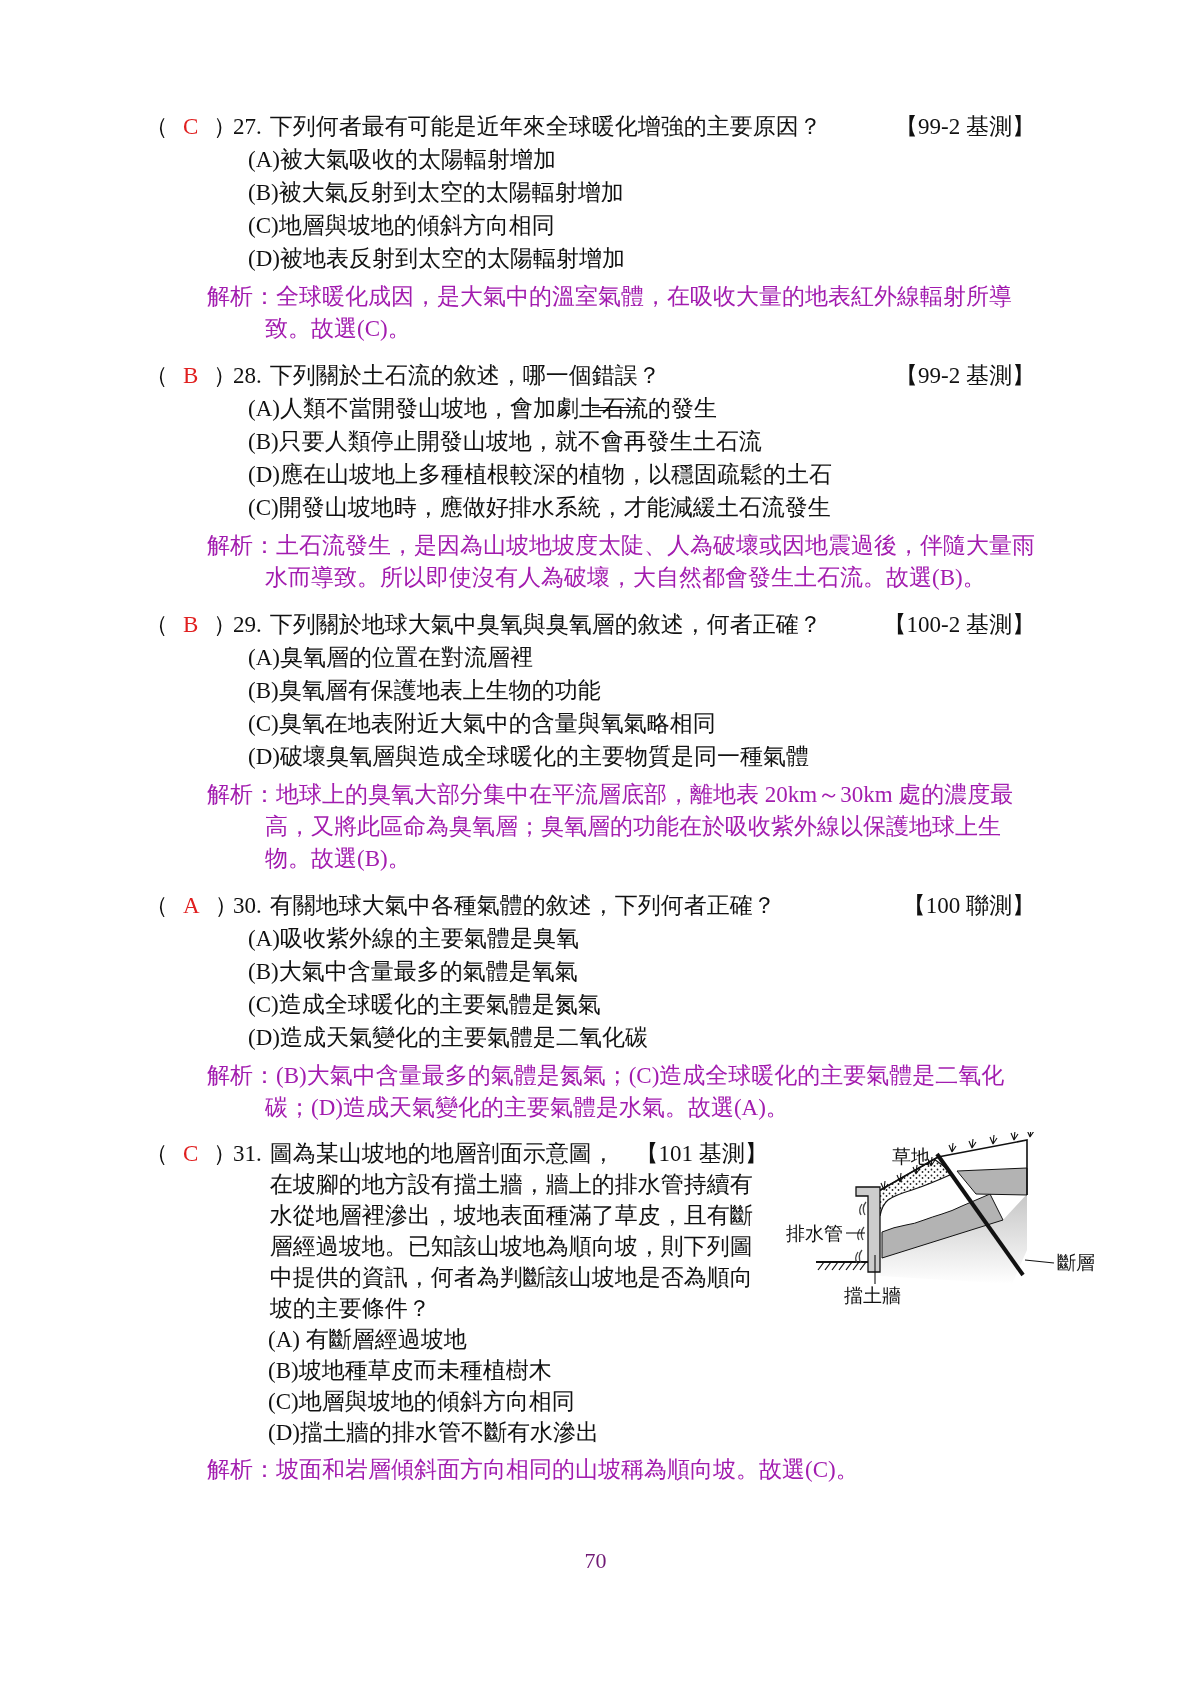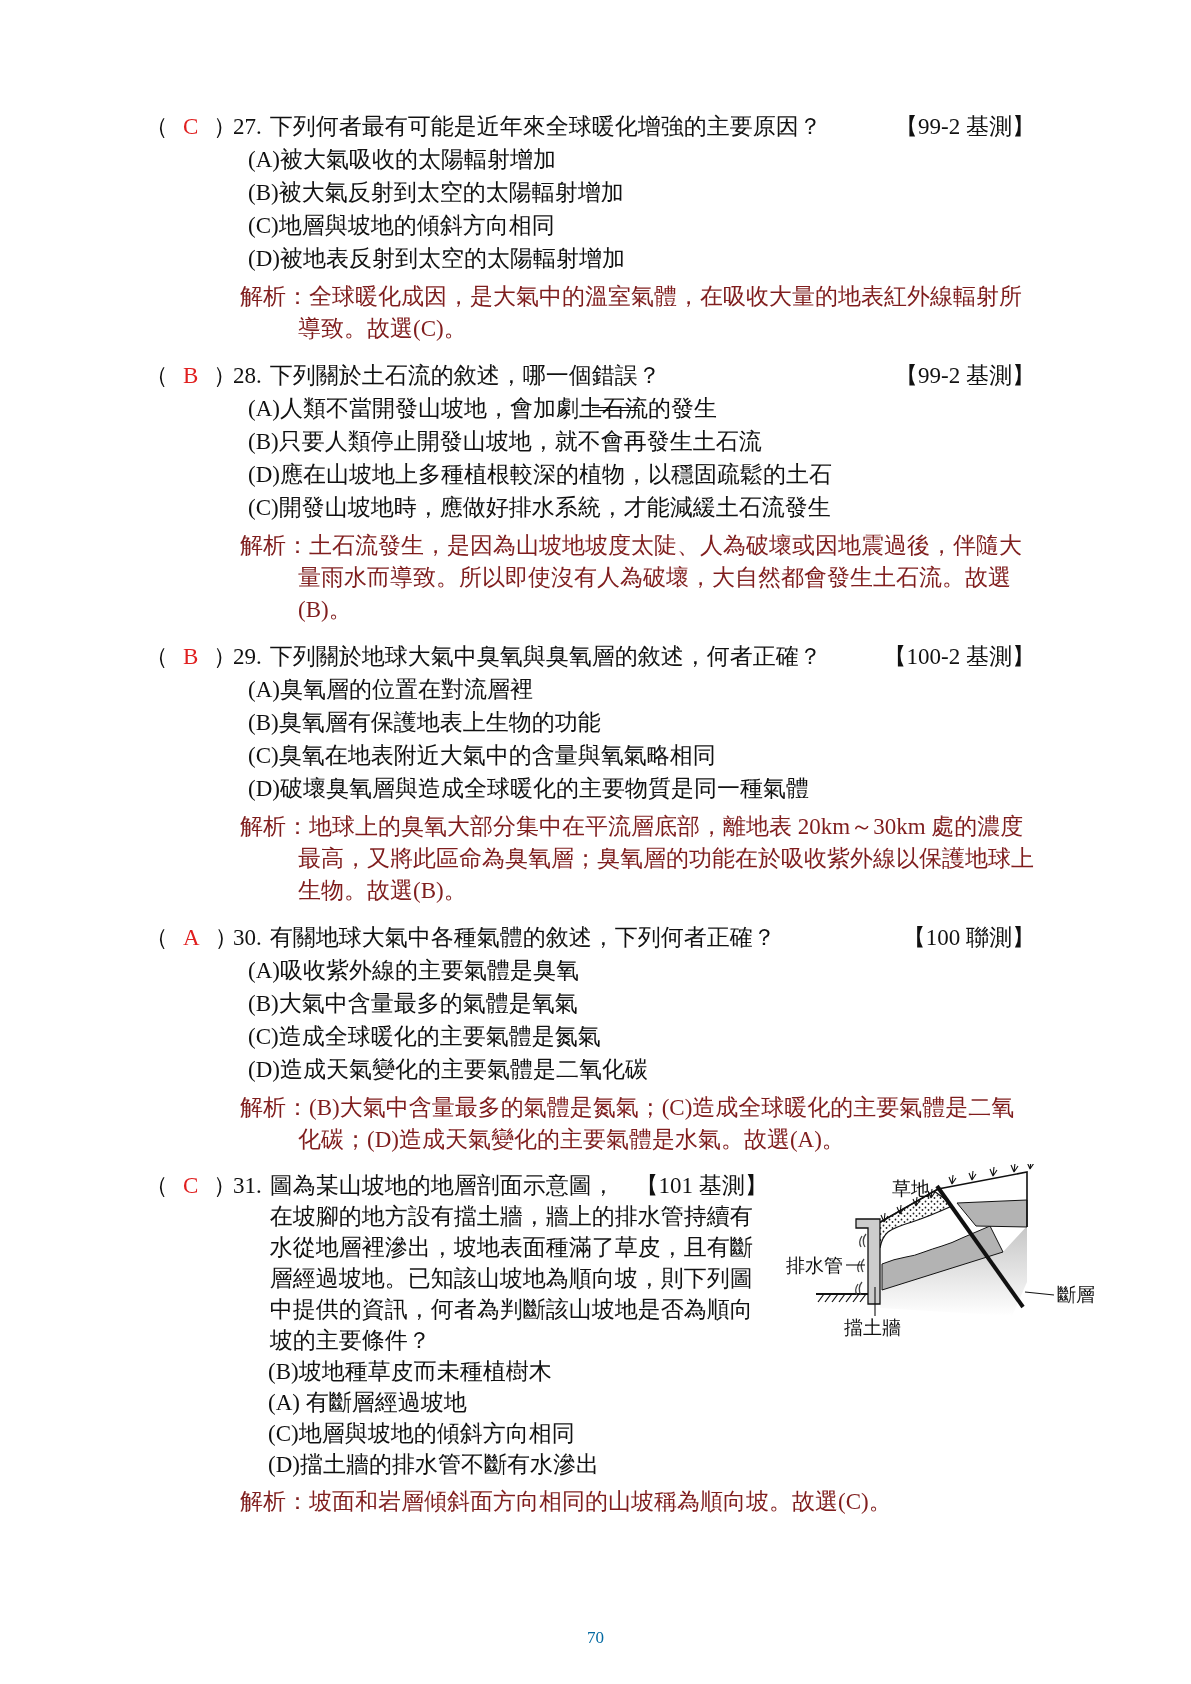--- a/index.html
+++ b/index.html
@@ -11,33 +11,33 @@
   .content{position:absolute;left:145px;top:110px;width:890px;}
   .q{margin-bottom:14px;}
   .q-head{display:flex;align-items:flex-start;line-height:33px;}
   .ans{flex:none;width:88px;white-space:nowrap;}
   .ans-letter{color:#e01f1f;padding:0 15px;}
   .qnum{flex:none;margin-right:8px;}
   .qtitle{flex:1;}
   .qsource{margin-left:auto;white-space:nowrap;padding-left:10px;}
   .opts{margin-left:103px;line-height:33px;}
   .jiexi{
-    margin:6px 0 0 95px;padding-left:58px;text-indent:-58px;
-    line-height:32px;color:#7f1d1d;
+    margin:6px 0 0 62px;padding-left:58px;text-indent:-58px;
+    line-height:32px;color:#a21caf;
   }
   .dbl-underline{border-bottom:4px double #111;padding-bottom:19px;}
   
   .q31{position:relative;}
   .q31 .q-head{line-height:31px;}
   .q31-title{flex:none;width:498px;line-height:31px;}
   .q31-title .fr{float:right;white-space:nowrap;}
   .q31 .opts{margin-left:123px;line-height:31px;}
   .diagram{position:absolute;left:635px;top:-6px;width:345px;height:190px;}
   .diagram svg{display:block;}
-  .pagenum{position:absolute;left:0;top:1628px;width:100%;text-align:center;font-size:17px;color:#0369a1;}
+  .pagenum{position:absolute;left:0;top:1548px;width:100%;text-align:center;font-size:22px;color:#701a75;}
 </style>
 </head>
 <body>
 
 <div class="content">
 
   <div class="q">
     <div class="q-head">
       <span class="ans"><span>（</span><span class="ans-letter">C</span><span>）</span></span>
       <span class="qnum">27.</span>
@@ -101,22 +101,22 @@
     <div class="jiexi"><span>解析：</span><span>(B)大氣中含量最多的氣體是氮氣；(C)造成全球暖化的主要氣體是二氧化碳；(D)造成天氣變化的主要氣體是水氣。故選(A)。</span></div>
   </div>
 
   <div class="q q31">
     <div class="q-head">
       <span class="ans"><span>（</span><span class="ans-letter">C</span><span>）</span></span>
       <span class="qnum">31.</span>
       <span class="q31-title"><span class="qsource fr">【101 基測】</span><span>圖為某山坡地的地層剖面示意圖，在坡腳的地方設有擋土牆，牆上的排水管持續有水從地層裡滲出，坡地表面種滿了草皮，且有斷層經過坡地。已知該山坡地為順向坡，則下列圖中提供的資訊，何者為判斷該山坡地是否為順向坡的主要條件？</span></span>
     </div>
     <div class="opts">
+      <div>(A) 有斷層經過坡地</div>
       <div>(B)坡地種草皮而未種植樹木</div>
-      <div>(A) 有斷層經過坡地</div>
       <div>(C)地層與坡地的傾斜方向相同</div>
       <div>(D)擋土牆的排水管不斷有水滲出</div>
     </div>
     <div class="jiexi"><span>解析：</span><span>坡面和岩層傾斜面方向相同的山坡稱為順向坡。故選(C)。</span></div>
 
     <div class="diagram">
       <svg width="345" height="190" viewBox="0 0 345 190" xmlns="http://www.w3.org/2000/svg">
         <defs>
           <pattern id="dots" width="6" height="6" patternUnits="userSpaceOnUse">
             <rect width="6" height="6" fill="#ffffff"></rect>

